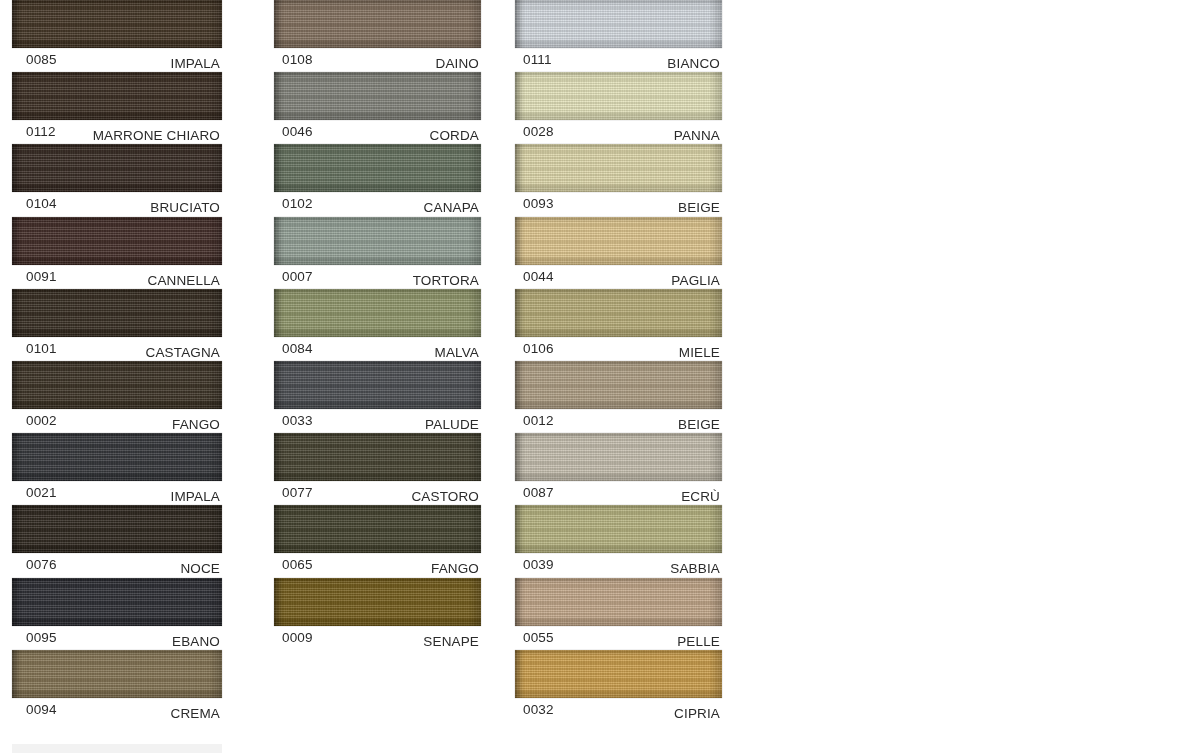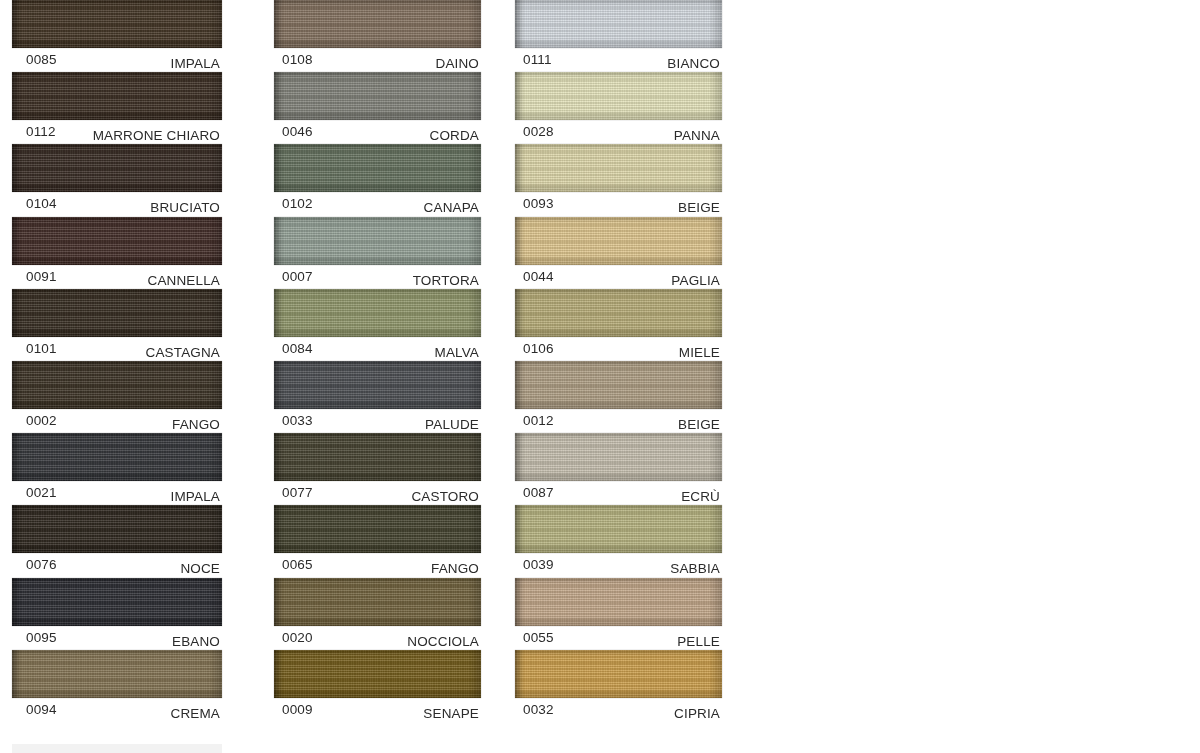--- a/index.html
+++ b/index.html
@@ -327,30 +327,20 @@
           <div class="swatch-chip" style="background: rgb(59, 58, 37);">
             <div class="tex"></div>
             <div class="edge"></div>
           </div>
           <div class="swatch-labels">
             <span class="swatch-code">0065</span>
             <span class="swatch-name">FANGO</span>
           </div>
         </div>
         <div class="swatch-entry">
-          <div class="swatch-chip" style="background: rgb(107, 92, 53);">
-            <div class="tex"></div>
-            <div class="edge"></div>
-          </div>
-          <div class="swatch-labels">
-            <span class="swatch-code">0020</span>
-            <span class="swatch-name">NOCCIOLA</span>
-          </div>
-        </div>
-        <div class="swatch-entry">
           <div class="swatch-chip" style="background: rgb(110, 85, 17);">
             <div class="tex"></div>
             <div class="edge"></div>
           </div>
           <div class="swatch-labels">
             <span class="swatch-code">0009</span>
             <span class="swatch-name">SENAPE</span>
           </div>
         </div>
       </div>

